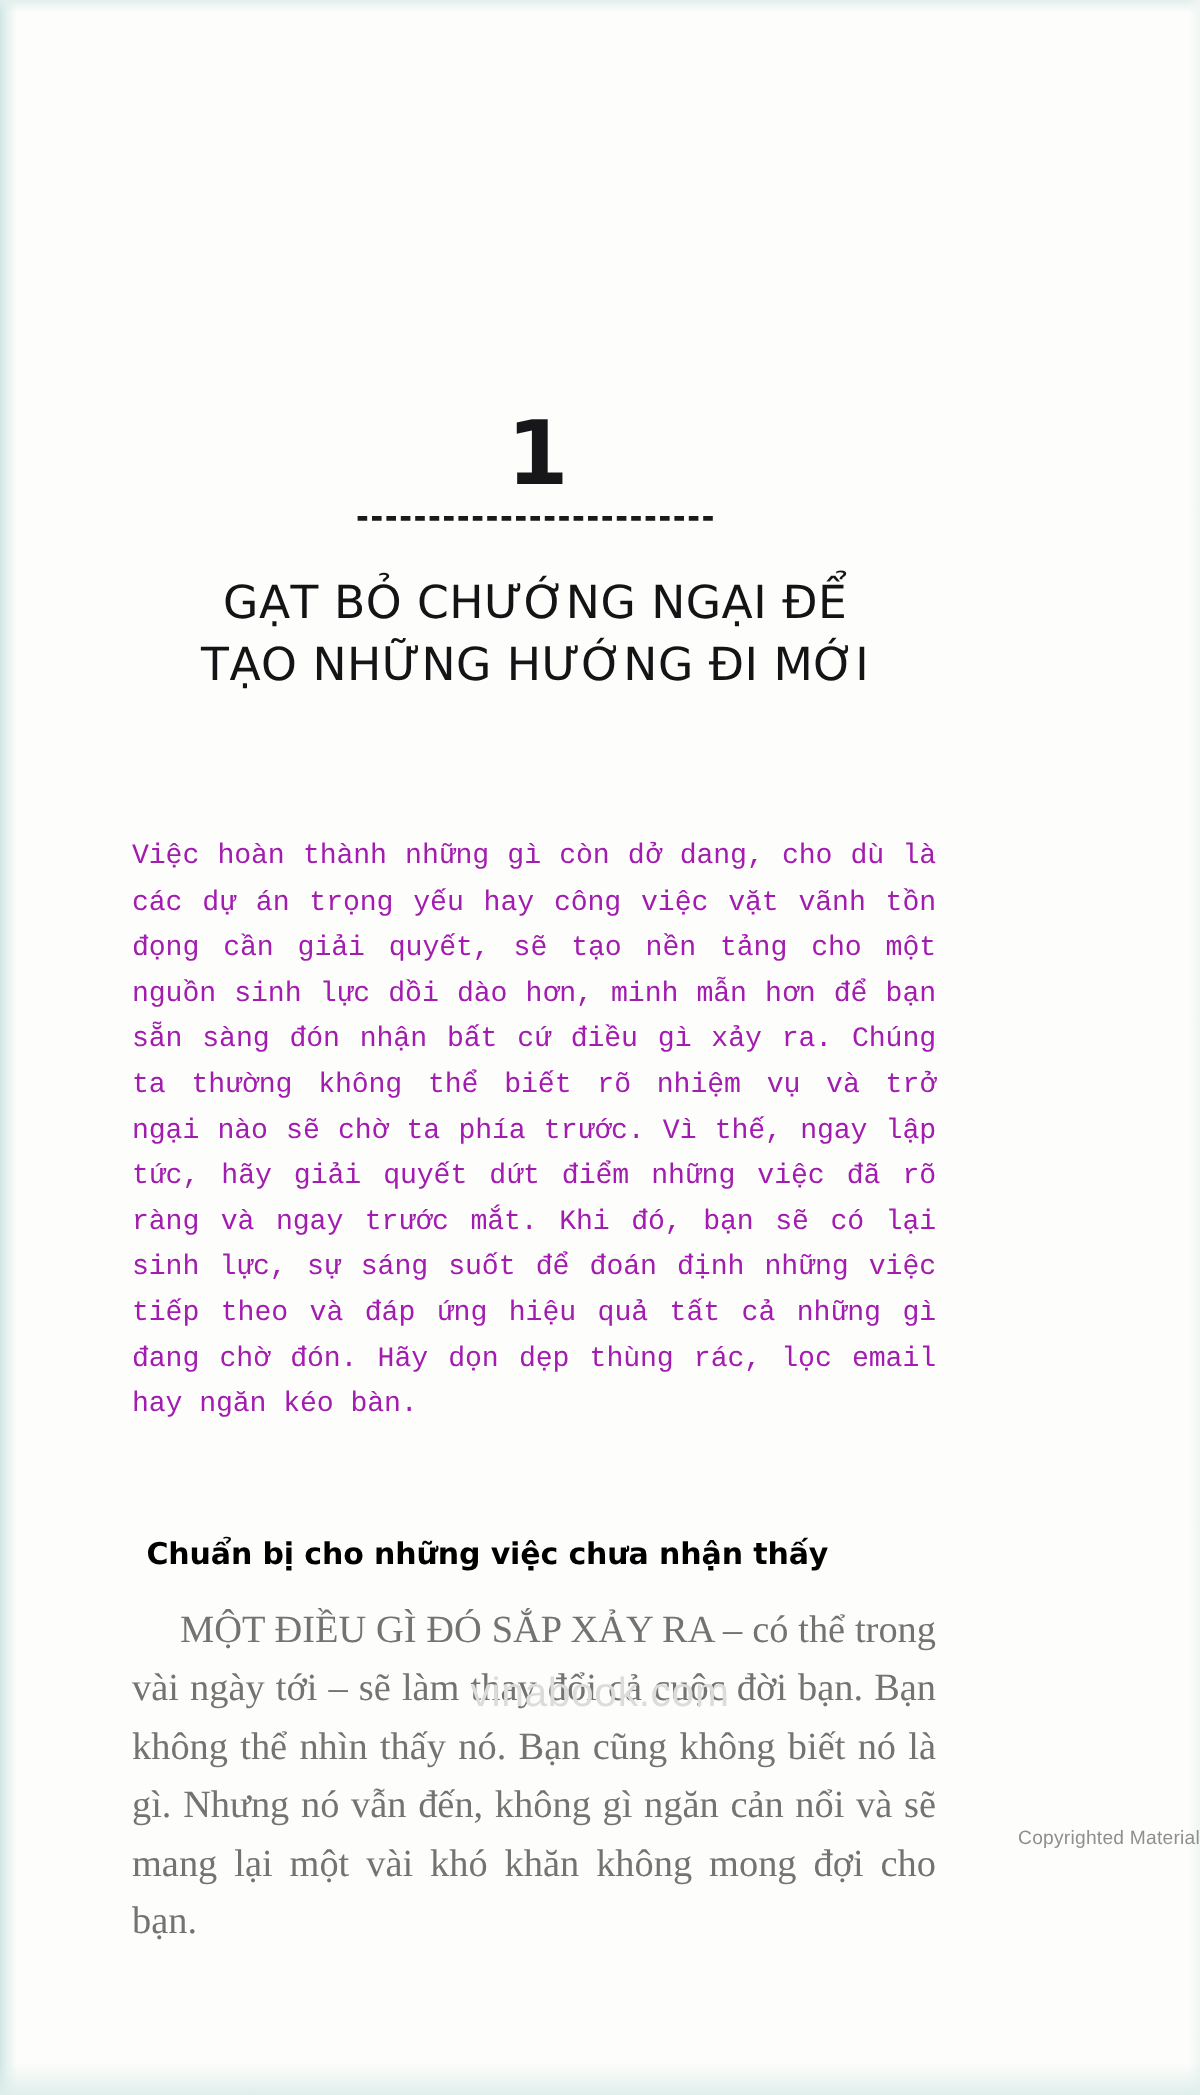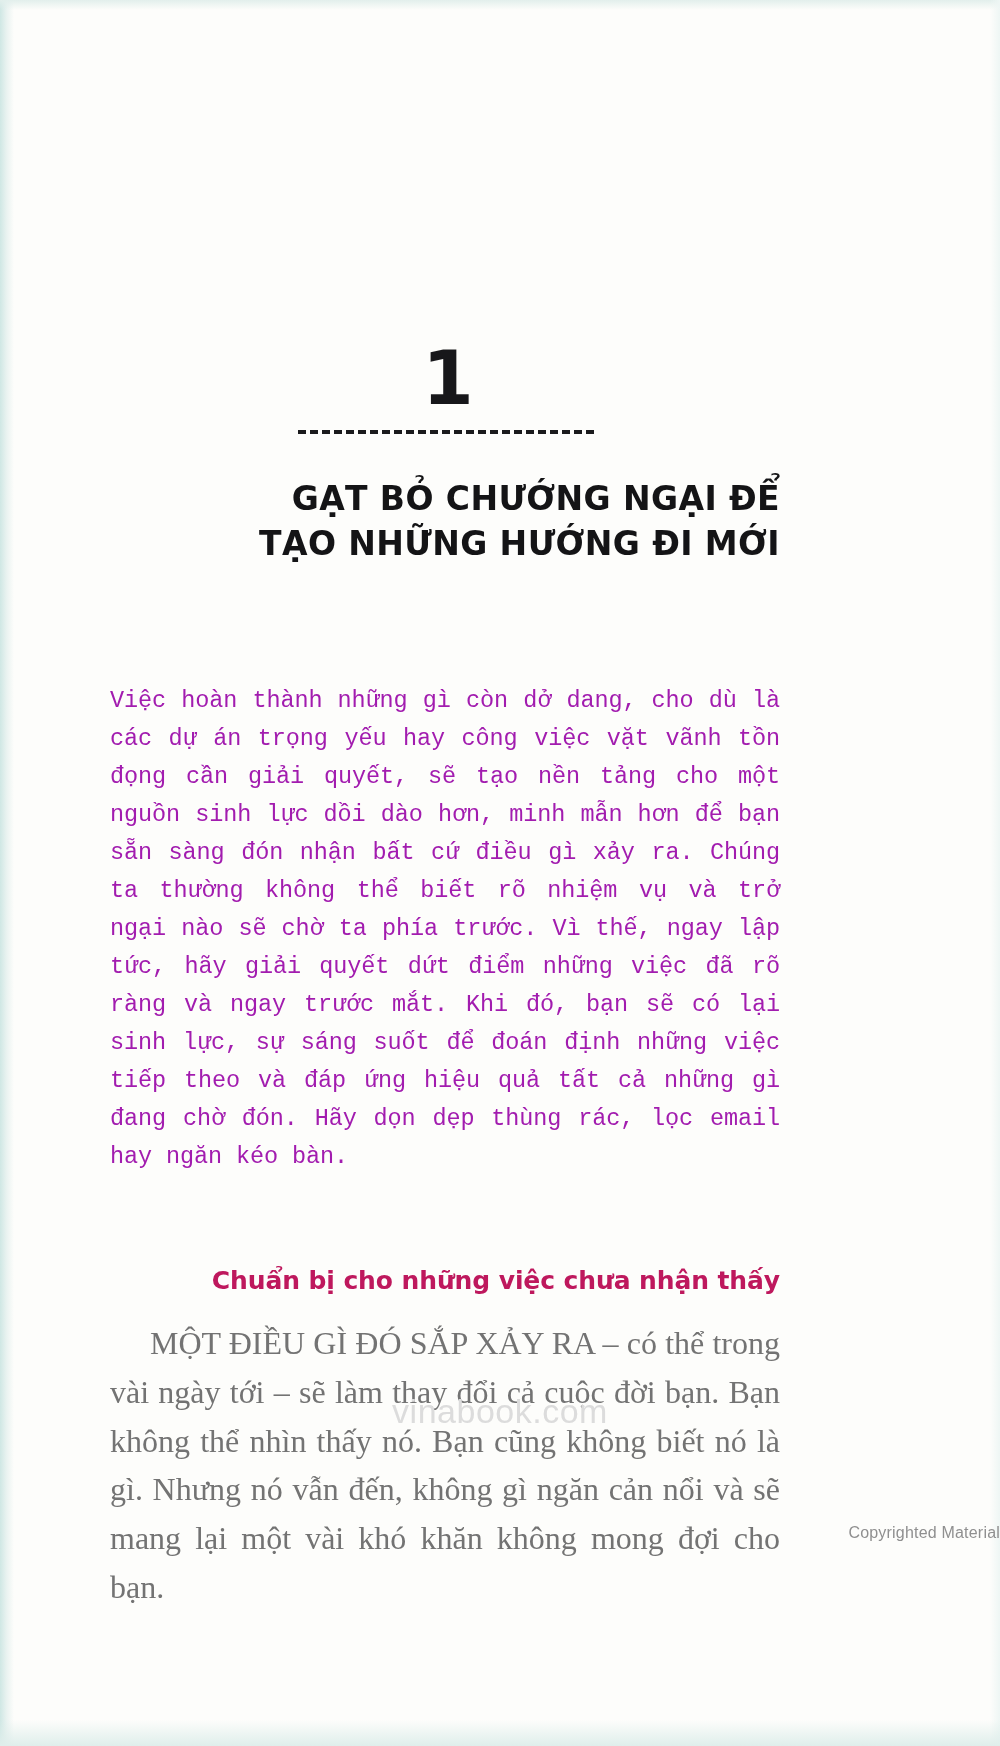--- a/index.html
+++ b/index.html
@@ -74,48 +74,47 @@
     margin: 18px auto 0 auto;
     width: 296px;
     height: 0;
     border-top: 4px dashed #1a1a1c;
     transform: translateX(1px);
   }
 
   .chapter-title {
     margin-top: 42px;
     font-family: "DejaVu Sans", sans-serif;
-    font-size: 33px;
-    font-weight: 700;
+    font-size: 38px;
+    font-weight: 400;
     line-height: 1.38;
     color: #141416;
     letter-spacing: 0.4px;
-    text-align: right;
+    text-align: center;
     padding-left: 2px;
   }
 
   .intro {
     margin-top: 115px;
     font-family: Liberation Mono, monospace;
     font-size: 23.5px;
     line-height: 1.62;
     color: #a21caf;
     text-align: justify;
     letter-spacing: -0.1px;
   }
 
   .section-heading {
     margin-top: 90px;
     font-family: "DejaVu Sans", sans-serif;
     font-size: 25px;
     font-weight: 700;
-    color: #be185d;
+    color: #000000;
     letter-spacing: -0.1px;
     padding-left: 12px;
-    text-align: right;
   }
 
   .body-text {
     margin-top: 24px;
     font-family: "Liberation Serif", serif;
     font-size: 32px;
     line-height: 1.52;
     color: #737373;
     text-align: justify;
     text-indent: 40px;

